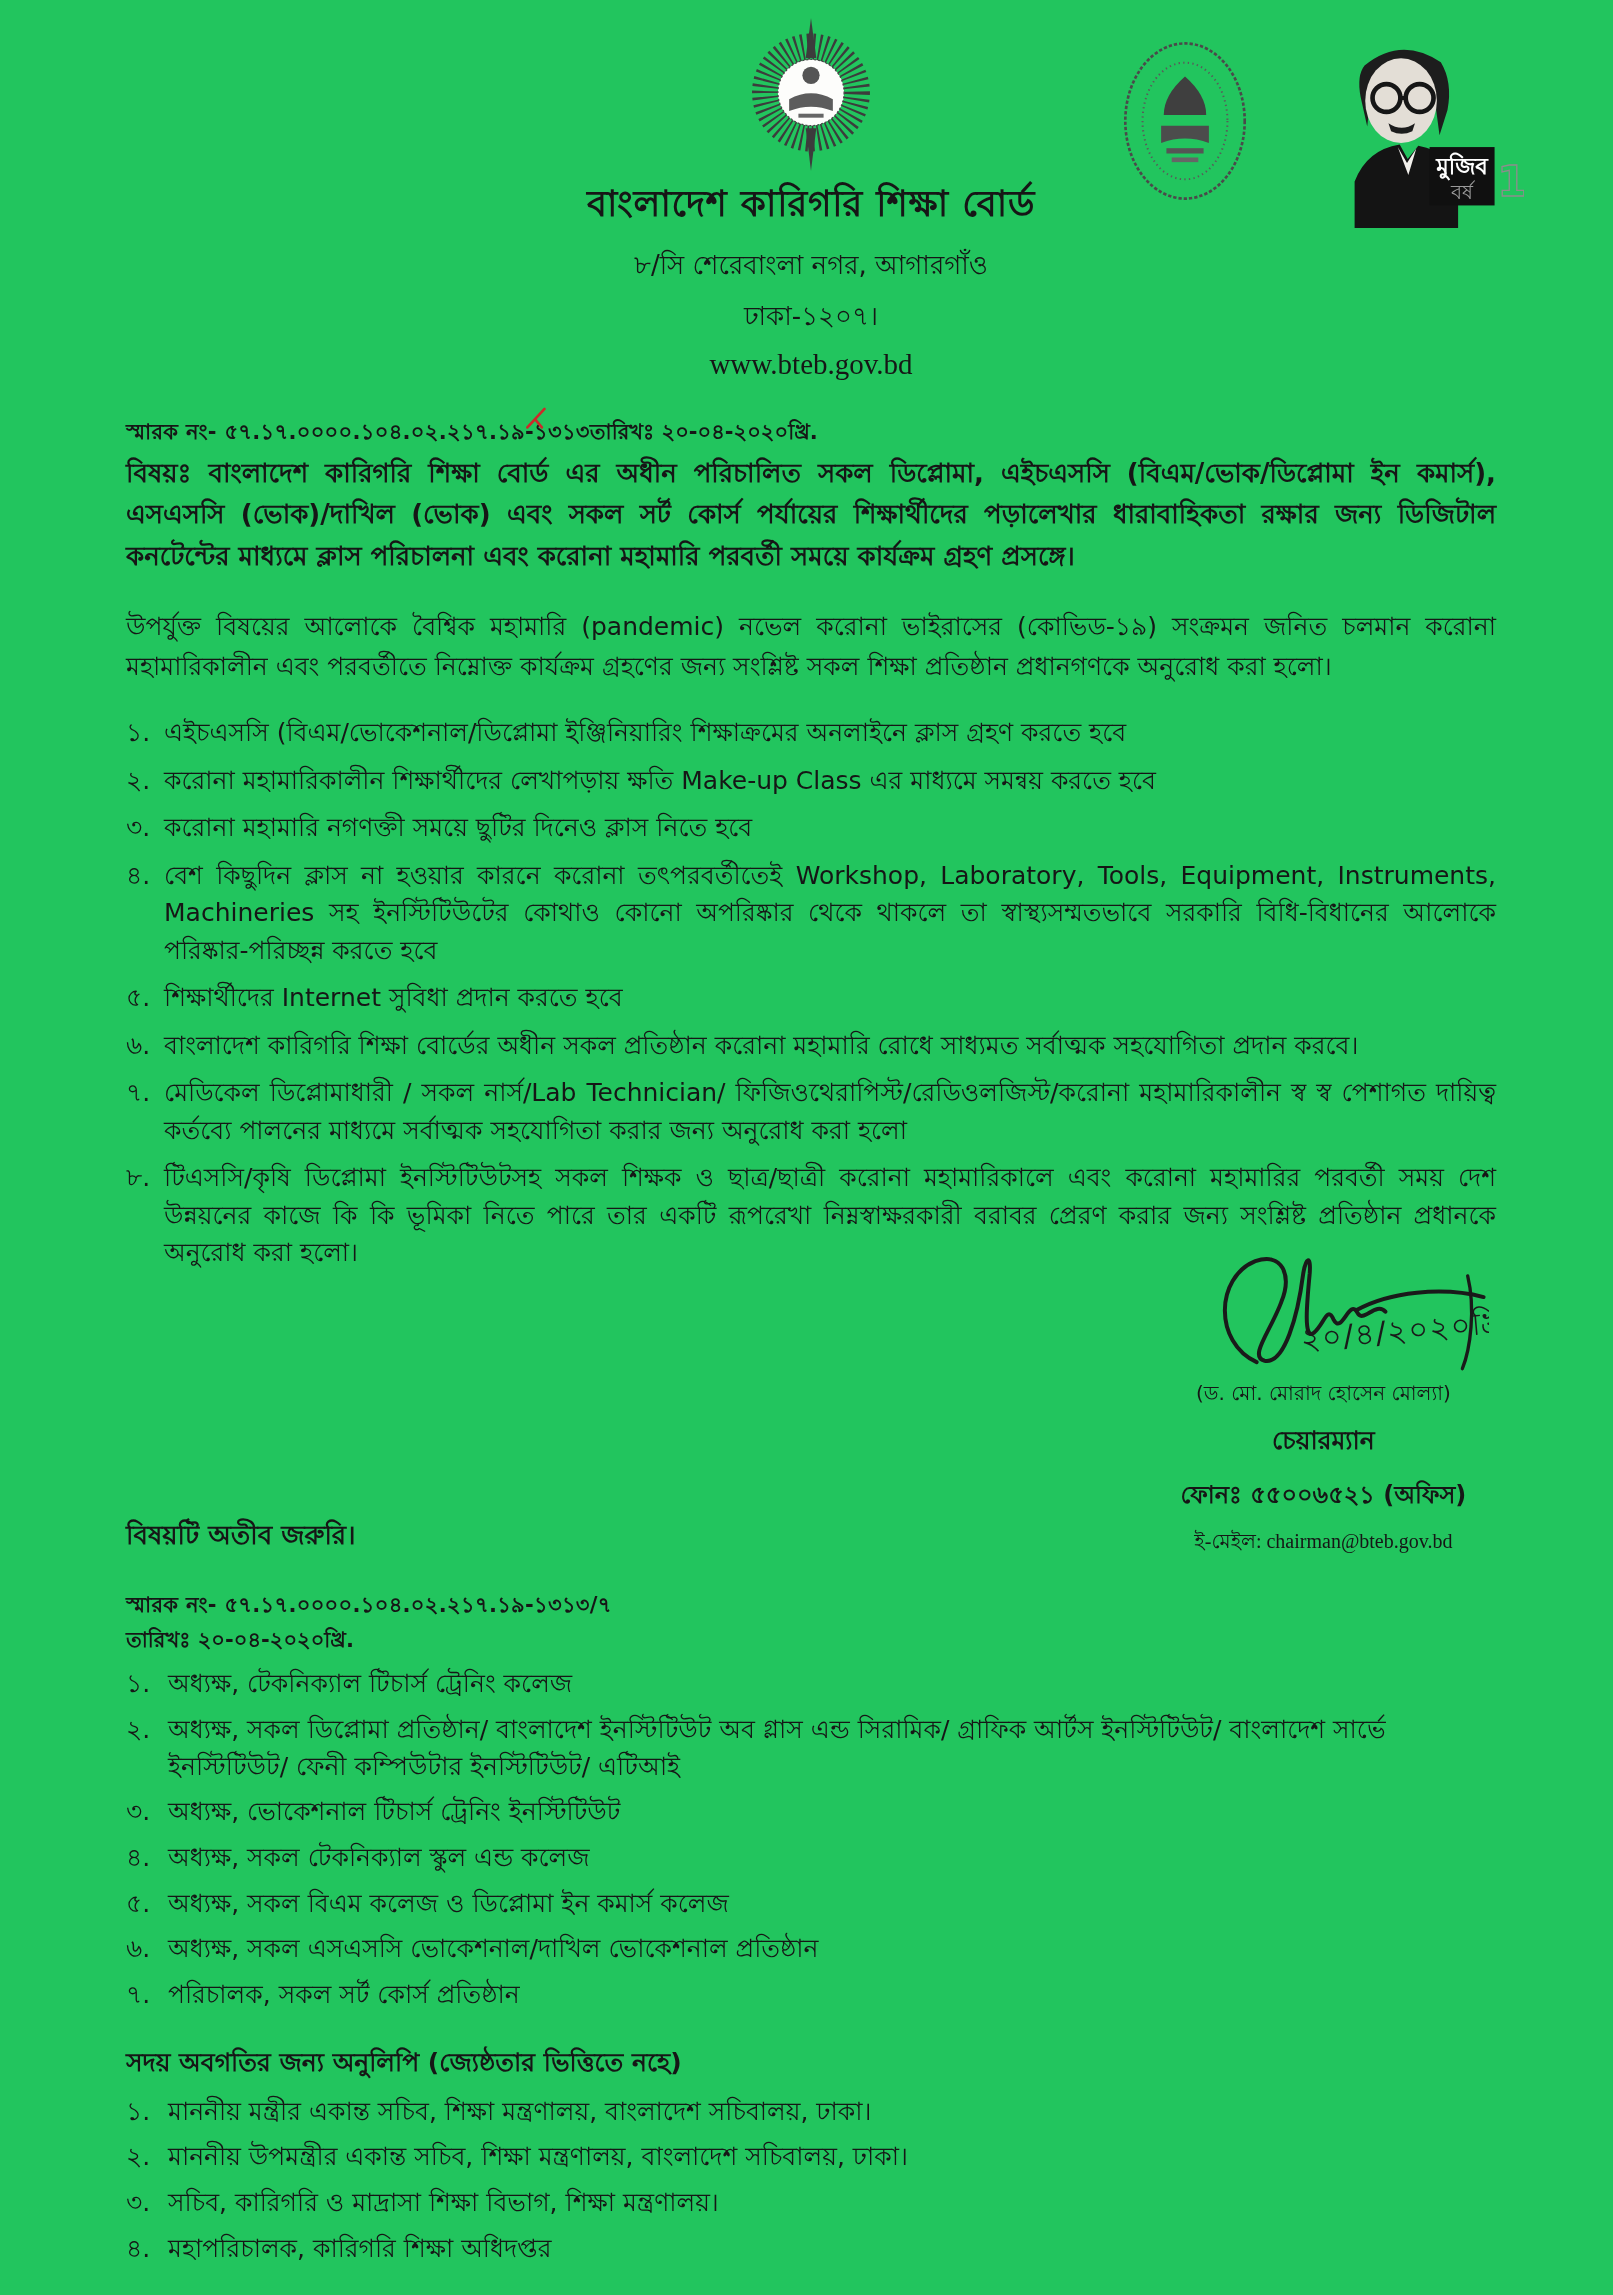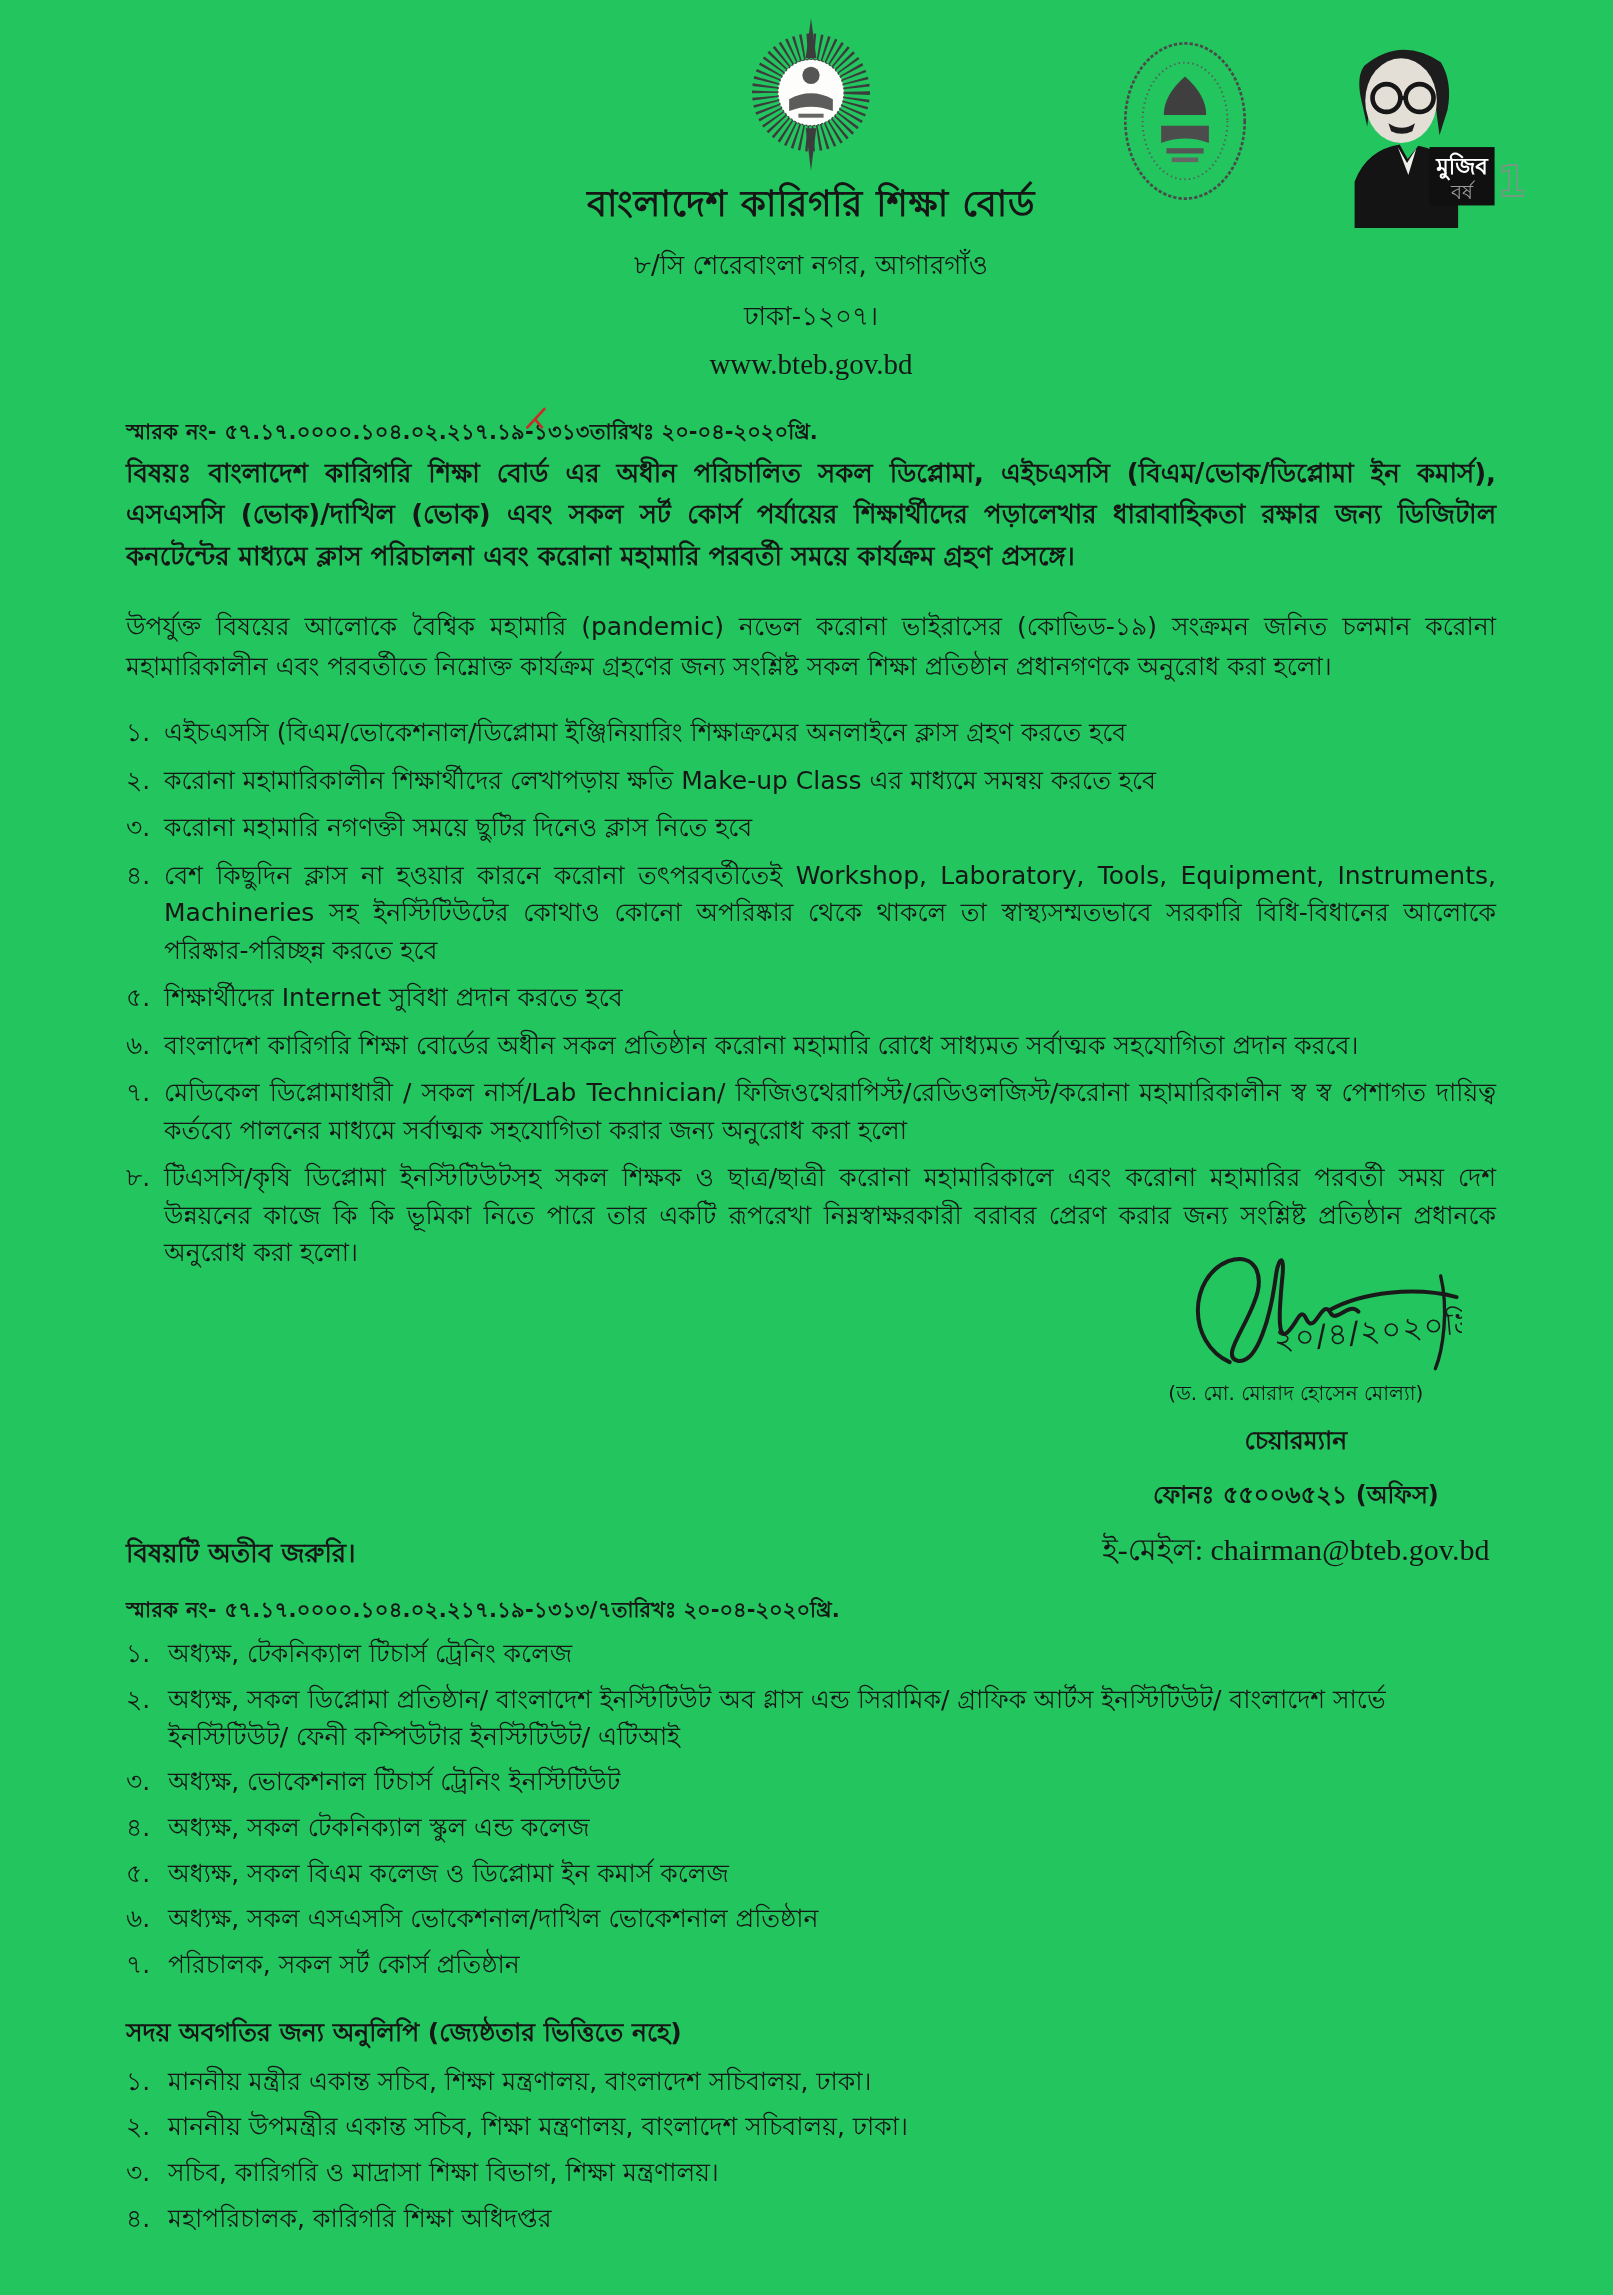--- a/index.html
+++ b/index.html
@@ -35,21 +35,21 @@
   .d-text{flex:1;}
   
   .urgent-row{display:flex;justify-content:space-between;align-items:flex-end;margin-top:4px;}
   .urgent{font-size:26px;font-weight:bold;padding-top:17px;}
   .sign-block{text-align:center;}
   .chairman-block{margin-top:-46px;margin-right:6.6px;}
   .sign-scribble{display:block;margin:0 auto;}
   .sign-name{font-size:20px;font-weight:normal;margin-top:-4px;}
   .sign-desig{font-size:25px;font-weight:bold;margin-top:10.6px;}
   .sign-phone{font-size:24px;font-weight:bold;margin-top:12px;}
-  .sign-email{font-size:30px;margin-top:9.3px;font-family:"Liberation Serif","DejaVu Serif",serif;}
+  .sign-email{font-size:20px;margin-top:9.3px;font-family:"Liberation Serif","DejaVu Serif",serif;}
   
   .section-heading{font-size:25px;font-weight:bold;margin-top:9.3px;}
   .plain-heading{font-size:25px;margin-top:30.5px;font-weight:bold;}
   .nlist{margin-top:6.6px;}
   .n-item{display:flex;font-size:25px;line-height:1.48;margin-bottom:8.6px;text-align:left;}
   .n-num{flex:none;width:42px;}
   .n-text{flex:1;padding-right:80px;}
   .cc-wrap{position:relative;}
   svg text{font-family:"DejaVu Sans",sans-serif;}
 </style>
@@ -168,21 +168,21 @@
           <text x="218" y="172" font-size="46" fill="#1a1a1a" transform="rotate(-5 218 172)" letter-spacing="2">২০/৪/২০২০খ্রি</text>
           <path d="M468,60 C480,110 472,170 460,200" fill="none" stroke="#1a1a1a" stroke-width="5" stroke-linecap="round"></path>
         </svg>
         <div class="sign-name">(ড. মো. মোরাদ হোসেন মোল্যা)</div>
         <div class="sign-desig">চেয়ারম্যান</div>
         <div class="sign-phone">ফোনঃ ৫৫০০৬৫২১ (অফিস)</div>
         <div class="sign-email">ই-মেইল: chairman@bteb.gov.bd</div>
       </div>
     </div>
 
-    <div class="memo-row" style="margin-top:17px;">
+    <div class="memo-row" style="margin-top:30px;flex-direction:column;">
       <span class="memo-no">স্মারক নং- ৫৭.১৭.০০০০.১০৪.০২.২১৭.১৯-১৩১৩/৭</span>
       <span>তারিখঃ ২০-০৪-২০২০খ্রি.</span>
     </div>
 
     <div class="nlist">
 
         <div class="n-item">
           <span class="n-num">১.</span>
           <span class="n-text">অধ্যক্ষ, টেকনিক্যাল টিচার্স ট্রেনিং কলেজ</span>
         </div>

